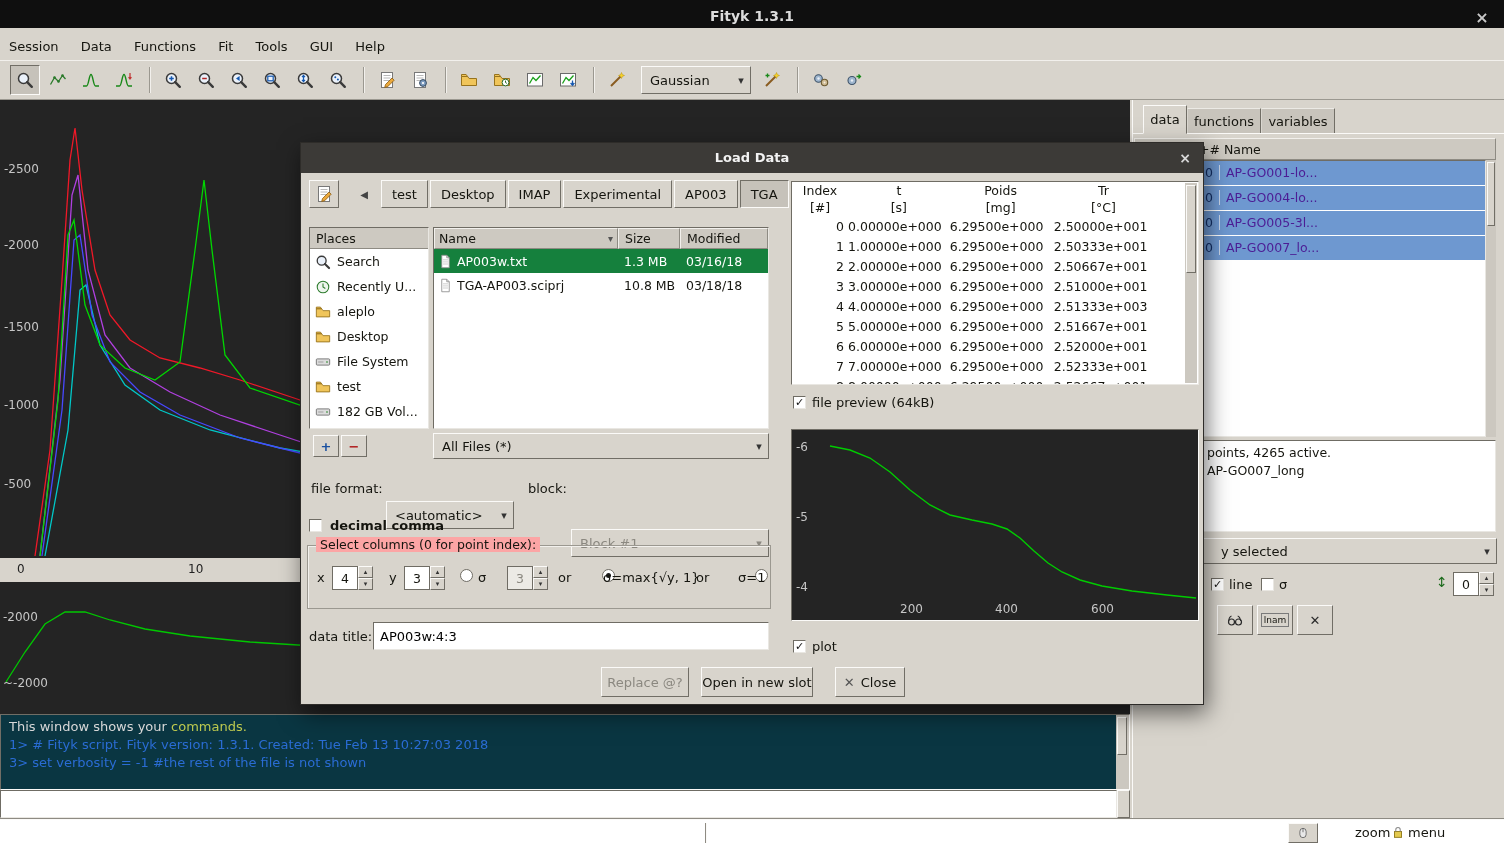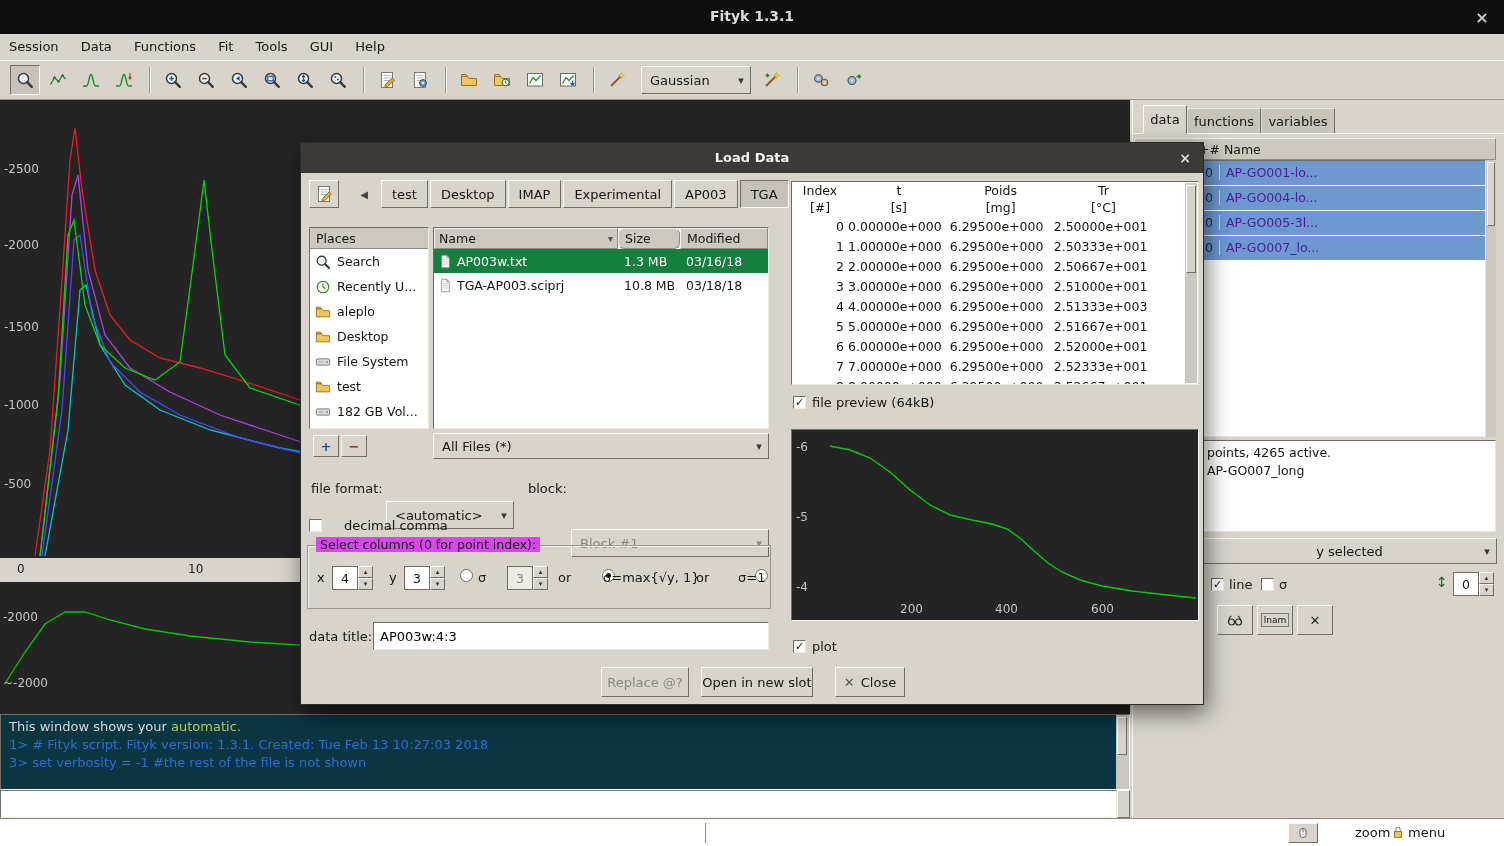--- a/index.html
+++ b/index.html
@@ -8,21 +8,21 @@
   .screen { position:relative; width:1504px; height:846px; background:#d8d4cc; overflow:hidden; }
   .abs { position:absolute; }
   .raised { background:#d8d4cc; border:1px solid; border-color:#fbfaf8 #716e66 #716e66 #fbfaf8; }
   .pressed { background:#c6c2ba; border:1px solid; border-color:#716e66 #fbfaf8 #fbfaf8 #716e66; }
   .sunkenbox { border:1px solid; border-color:#716e66 #fbfaf8 #fbfaf8 #716e66; }
   .whitebox { background:#fff; border:1px solid; border-color:#6f6c64 #e9e7e2 #e9e7e2 #6f6c64; }
   .flexc { display:flex; align-items:center; }
   .ctr { display:flex; align-items:center; justify-content:center; }
 
   
-  .titlebar { left:0; top:0; width:1504px; height:34px; background:#0f0f0f; color:#dcdcdc; font-weight:bold; font-size:14px; }
+  .titlebar { left:0; top:0; width:1504px; height:28px; background:#0f0f0f; color:#dcdcdc; font-weight:bold; font-size:14px; }
   .titlebar .t { position:absolute; left:0; right:0; top:8px; text-align:center; }
   .win-close { position:absolute; right:6px; top:0; width:32px; height:34px; color:#c9c9c9; font-size:16px; }
   .menubar { left:0; top:34px; width:1504px; height:26px; background:#d8d4cc; }
   .menu-item { display:inline-block; padding:0 9px; line-height:26px; cursor:default; }
   .toolbar { left:0; top:60px; width:1504px; height:40px; background:#d8d4cc; border-top:1px solid #f2f0ec; border-bottom:1px solid #9b9890; display:flex; align-items:center; padding-left:10px; }
   .tbtn { width:30px; height:30px; margin-right:3px; display:flex; align-items:center; justify-content:center; background:#d8d4cc; border:1px solid transparent; }
   .tbtn.down { border-color:#716e66 #fbfaf8 #fbfaf8 #716e66; background:#c6c2ba; }
   .tsep { width:2px; height:26px; margin:0 7px; border-left:1px solid #9b9890; border-right:1px solid #f2f0ec; }
   .ticon { width:18px; height:18px; }
   .combo { display:flex; align-items:center; height:28px; background:#d8d4cc; border:1px solid; border-color:#fbfaf8 #716e66 #716e66 #fbfaf8; padding-left:8px; position:relative; }
@@ -68,21 +68,21 @@
   .list-hdr { background:#cdc9c1; border:1px solid; border-color:#f2f0ec #8e8b83 #8e8b83 #f2f0ec; font-size:12.5px; display:flex; align-items:center; }
   .pitem { height:25px; display:flex; align-items:center; padding-left:5px; font-size:12.5px; white-space:nowrap; }
   .pitem svg { width:16px; height:16px; margin-right:6px; flex:0 0 auto; }
   .frow { height:24px; display:flex; align-items:center; font-size:12.5px; }
   .frow svg { width:15px; height:15px; margin:0 4px 0 4px; flex:0 0 auto; }
   .frow.sel { background:#15803d; color:#fff; }
   .fc-name { width:161px; white-space:nowrap; overflow:hidden; }
   .fc-size { width:62px; padding-left:6px; }
   .fc-mod { width:88px; padding-left:6px; }
   .groupbox { border:1px solid #9b9890; box-shadow:1px 1px 0 #f2f0ec inset; }
-  .legend { position:absolute; top:-9px; left:8px; background:#d946ef; padding:0 4px; font-size:12.5px; }
+  .legend { position:absolute; top:-9px; left:8px; background:#fca5a5; padding:0 4px; font-size:12.5px; }
   .ptable { border-collapse:collapse; font-size:12.5px; width:100%; }
   .ptable th { font-weight:normal; padding:1px 0; }
   .ptable td { text-align:right; padding:0 8px 0 0; height:20px; }
   .ptable td.idx { padding-right:4px; }
 
   
   .tab { position:absolute; display:flex; align-items:center; justify-content:center; font-size:13px; }
   .tab.active { background:#d8d4cc; border:1px solid; border-color:#fbfaf8 #716e66 #d8d4cc #fbfaf8; z-index:2; }
   .tab.inactive { background:#c8c4bc; border:1px solid; border-color:#eceae5 #716e66 #716e66 #dad7d0; }
   .srow { position:absolute; left:0; width:100%; height:25px; background:#6e98d0; border-bottom:1px solid #ffffff; }
@@ -369,21 +369,21 @@
 
   <div class="abs plot" style="left:0; top:582px; width:1130px; height:132px;">
     <svg width="1130" height="132" viewBox="0 0 1130 132">
       <path d="M6 100 L25 70 L45 42 L65 30 L85 30 L110 38 L145 47 L190 54 L250 60 L330 65 L450 69 L650 73 L1128 78" fill="none" stroke="#00c800" stroke-width="1.3"></path>
     </svg>
     <span class="tick" style="left:3px; top:28px;">-2000</span>
     <span class="tick" style="left:3px; top:94px;">~-2000</span>
   </div>
 
   <div class="abs console" style="left:0; top:714px; width:1130px; height:76px;">
-    <div><span class="c-intro">This window shows your </span><span class="c-hl">automatic.</span></div>
+    <div><span class="c-intro">This window shows your </span><span class="c-hl">commands.</span></div>
     <div class="c-cmd">1&gt; # Fityk script. Fityk version: 1.3.1. Created: Tue Feb 13 10:27:03 2018</div>
     <div class="c-cmd">3&gt; set verbosity = -1 #the rest of the file is not shown</div>
   </div>
   <div class="abs sbar" style="left:1116px; top:715px; width:13px; height:74px;">
     <div class="sthumb" style="left:1px; top:2px; width:10px; height:38px;"></div>
   </div>
 
   <input class="abs whitebox" style="left: 0px; top: 790px; width: 1117px; height: 28px; padding: 0px 6px; font-size: 13px; font-family: inherit;" value="">
   <div class="abs raised" style="left:1117px; top:790px; width:13px; height:28px;"></div>
 
@@ -439,21 +439,21 @@
     <div class="abs sbar" style="left:353px; top:60px; width:10px; height:277px;">
       <div class="sthumb" style="left:1px; top:2px; width:8px; height:64px;"></div>
     </div>
 
     <div class="abs whitebox" style="left:1px; top:340px; width:362px; height:92px;">
       <span class="abs lbl" style="left:72px; top:4px;  font-size:12.5px;">points, 4265 active.</span>
       <span class="abs lbl" style="left:72px; top:22px; font-size:12.5px;">AP-GO007_long</span>
     </div>
 
     <div class="abs combo" style="left:4px; top:438px; width:360px; height:26px;">
-      <span class="cval" style="padding-left:75px;text-align:center;">y selected</span>
+      <span class="cval" style="padding-left:75px;">y selected</span>
       <span class="carr">▾</span>
     </div>
 
     <div class="abs flexc" style="left:78px; top:474px; height:20px;">
       <span class="cb">
           <span>✓</span>
         </span>
       <span class="lbl" style="margin-left:5px;">line</span>
     </div>
     <div class="abs flexc" style="left:128px; top:474px; height:20px;">
@@ -578,21 +578,21 @@
     <div class="abs raised ctr" style="left:40px; top:292px; width:26px; height:22px;">
         <span style="color:#b02020; font-weight:bold;">−</span>
       </div>
 
     <div class="abs whitebox" style="left:132px; top:84px; width:336px; height:202px; overflow:hidden;">
       <div style="display:flex;">
         <div class="list-hdr" style="width:184px; height:21px; padding:0 4px; display:flex;">
           <span style="flex:1;">Name</span>
           <span style="font-size:10px; color:#555;">▾</span>
         </div>
-        <div class="list-hdr" style="width:62px; height:21px; padding-left:6px;border-radius:6px;">
+        <div class="list-hdr" style="width:62px; height:21px; padding-left:6px;">
             <span>Size</span>
           </div>
         <div class="list-hdr" style="width:88px; height:21px; padding-left:6px; flex:1;">
             <span>Modified</span>
           </div>
       </div>
       <div class="frow sel">
         <svg>
             <use href="#i-file"></use>
           </svg>
@@ -621,21 +621,21 @@
       <span class="carr">▾</span>
     </div>
     <span class="abs lbl" style="left:227px; top:338px;">block:</span>
     <div class="abs combo disabled" style="left:270px; top:332px; width:198px; height:28px;">
       <span class="cval">Block #1</span>
       <span class="carr">▾</span>
     </div>
 
     <div class="abs flexc" style="left:8px; top:373px; height:18px;">
       <span class="cb"></span>
-      <span class="lbl" style="margin-left:22px;">decimal comma</span>
+      <span class="lbl" style="margin-left:8px;font-weight:bold;">decimal comma</span>
     </div>
 
     <div class="abs groupbox" style="left:6px; top:402px; width:464px; height:64px;">
       <span class="legend">Select columns (0 for point index):</span>
       <span class="abs lbl" style="left:9px; top:24px;">x</span>
       <div class="abs spin" style="left:24px; top:20px;">
         <span class="val">4</span>
         <span class="btns">
             <span class="sb">▴</span>
             <span class="sb">▾</span>

